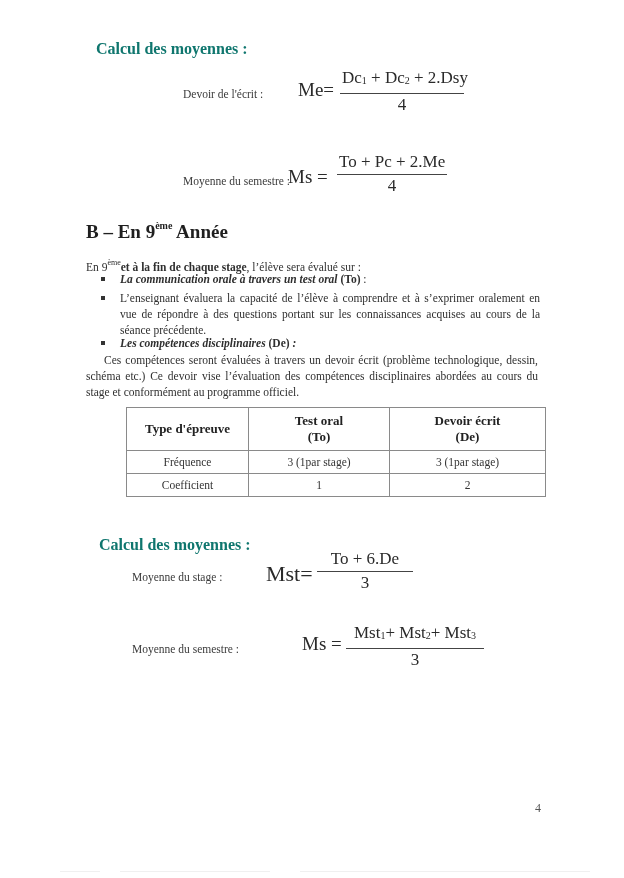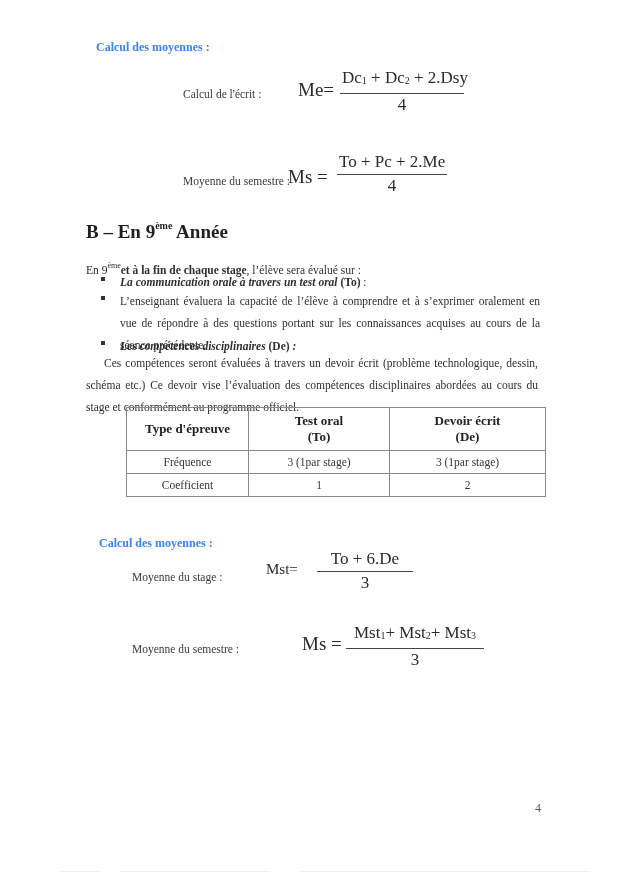--- a/index.html
+++ b/index.html
@@ -3,42 +3,42 @@
 <meta charset="utf-8">
 <style>
   html, body { margin: 0; padding: 0; }
   body {
     width: 624px; height: 878px; background: #ffffff; position: relative; overflow: hidden;
     font-family: "Liberation Serif", "DejaVu Serif", serif; color: #2a2a2a;
   }
   .abs { position: absolute; }
   .bi { font-weight: bold; font-style: italic; }
   .label { font-size: 11.5px; color: #3a3a3a; }
-  .heading-sm { font-size: 12px; font-weight: bold; color: #3b82f6; }
+  .heading-sm { font-size: 16px; font-weight: bold; color: #0f766e; }
   .math { font-size: 17px; color: #2a2a2a; white-space: nowrap; }
   .frac { position: absolute; text-align: center; }
   .frac .num { display: block; padding: 0 2px; border-bottom: 1.2px solid #444; line-height: 24px; white-space: nowrap; }
   .frac .den { display: block; line-height: 22px; }
   sub { font-size: 10px; vertical-align: -1px; }
   sup { font-size: 8px; vertical-align: 6px; margin-top: 23px; }
-  .para { font-size: 11.5px; line-height: 22px; color: #2f2f2f; text-align: justify; }
+  .para { font-size: 11.5px; line-height: 16px; color: #2f2f2f; text-align: justify; }
   .bullet-mark { position: absolute; width: 4px; height: 4px; background: #333; }
   table.grid { position: absolute; border-collapse: collapse; left: 126px; top: 407px; width: 420px; }
   table.grid td, table.grid th { border: 1px solid #8a8a8a; text-align: center; font-size: 11.5px; color: #333; padding: 0; }
   table.grid th { font-weight: bold; font-size: 13px; height: 42px; line-height: 16px; color: #222; }
   table.grid td { height: 22px; }
   .pageno { font-size: 12px; color: #555; }
   .artifact { position: absolute; height: 1px; background: #f0f0f0; }
 </style>
 </head>
 <body>
 
 <div class="abs heading-sm" style="left:96px; top:40px;">Calcul des moyennes :</div>
 
-<div class="abs label" style="left:183px; top:88px;">Calcul de l'écrit :</div>
+<div class="abs label" style="left:183px; top:88px;">Devoir de l'écrit :</div>
 <div class="abs math" style="left:298px; top:79px; font-size:19px;">Me=</div>
 <div class="frac math" style="left:340px; top:66px; width:124px;">
   <span class="num"><span>Dc</span><sub>1</sub><span> + Dc</span><sub>2</sub><span> + 2.Dsy</span></span>
   <span class="den">4</span>
 </div>
 
 <div class="abs label" style="left:183px; top:175px;">Moyenne du semestre :</div>
 <div class="abs math" style="left:288px; top:166px; font-size:19px;">Ms =</div>
 <div class="frac math" style="left:337px; top:150px; width:110px;">
   <span class="num">To + Pc + 2.Me</span>
@@ -84,21 +84,21 @@
     <td>Coefficient</td>
     <td>1</td>
     <td>2</td>
   </tr>
 </tbody>
   </table>
 
 <div class="abs heading-sm" style="left:99px; top:536px;">Calcul des moyennes :</div>
 
 <div class="abs label" style="left:132px; top:571px;">Moyenne du stage :</div>
-<div class="abs math" style="left:266px; top:561px; font-size:15px;">Mst=</div>
+<div class="abs math" style="left:266px; top:561px; font-size:22px;">Mst=</div>
 <div class="frac math" style="left:317px; top:547px; width:96px;">
   <span class="num">To + 6.De</span>
   <span class="den">3</span>
 </div>
 
 <div class="abs label" style="left:132px; top:643px;">Moyenne du semestre :</div>
 <div class="abs math" style="left:302px; top:633px; font-size:19px;">Ms =</div>
 <div class="frac math" style="left:346px; top:621px; width:138px;">
   <span class="num"><span>Mst</span><sub>1</sub><span>+ Mst</span><sub>2</sub><span>+ Mst</span><sub>3</sub></span>
   <span class="den">3</span>

